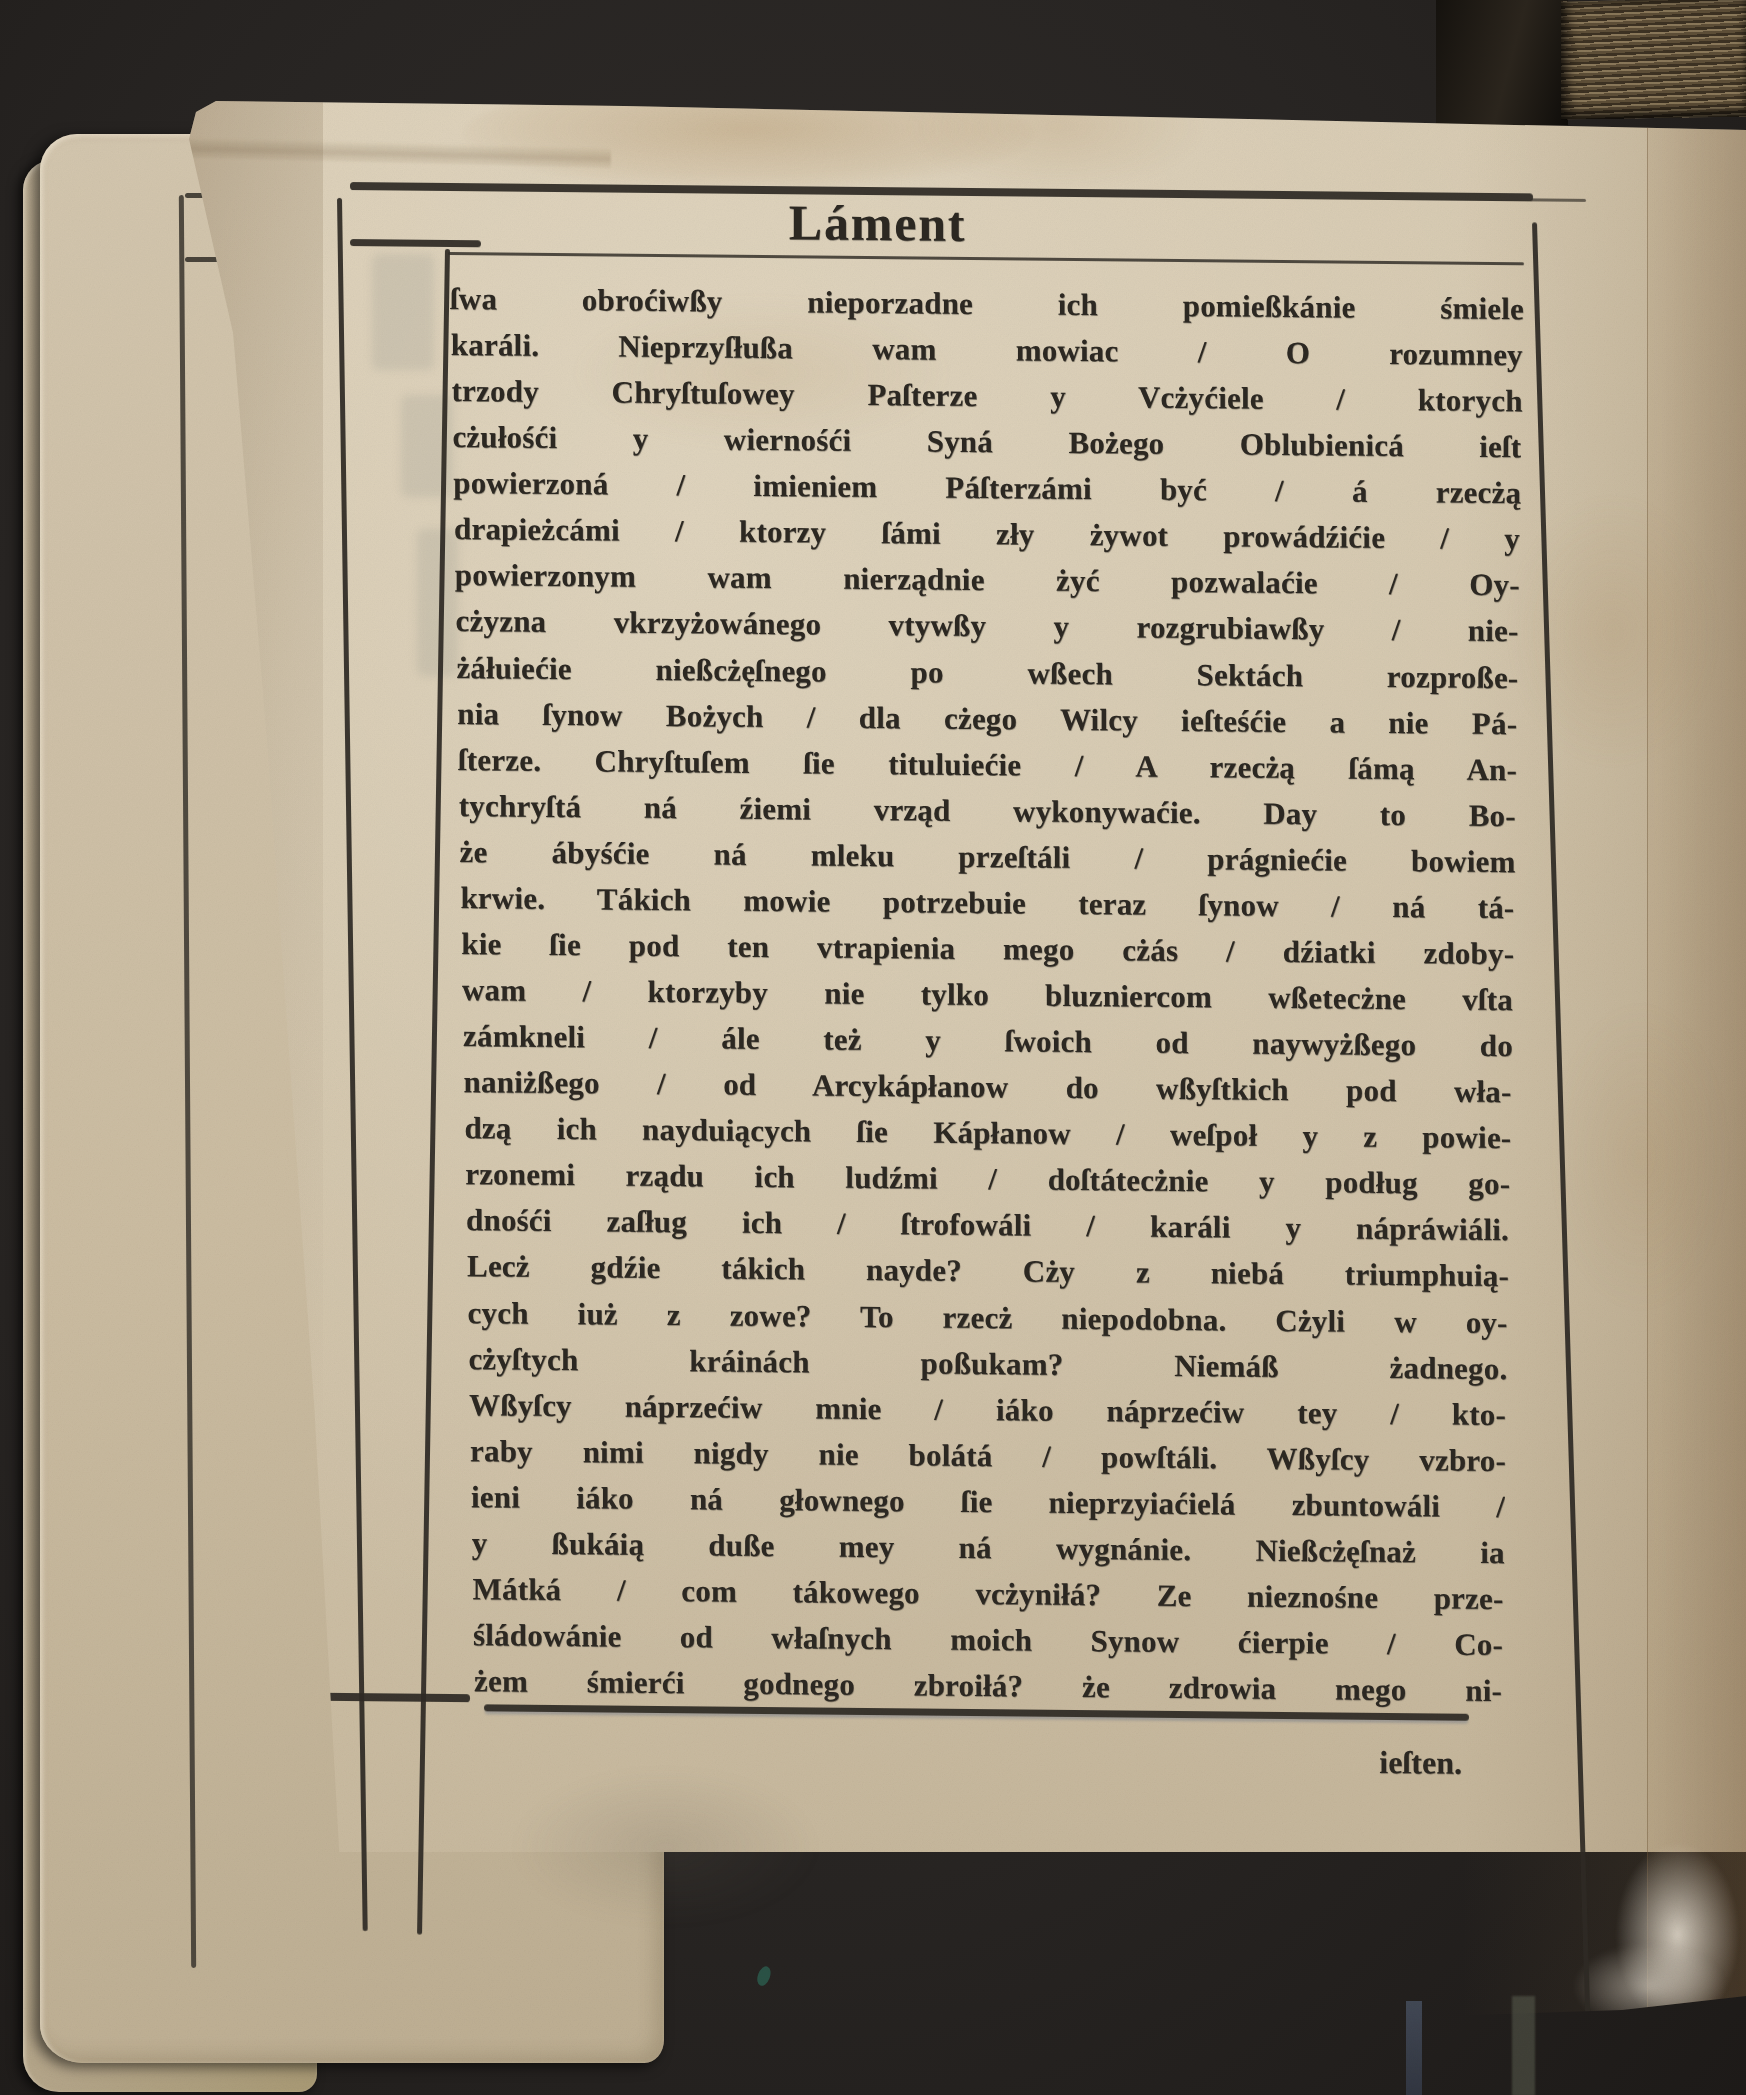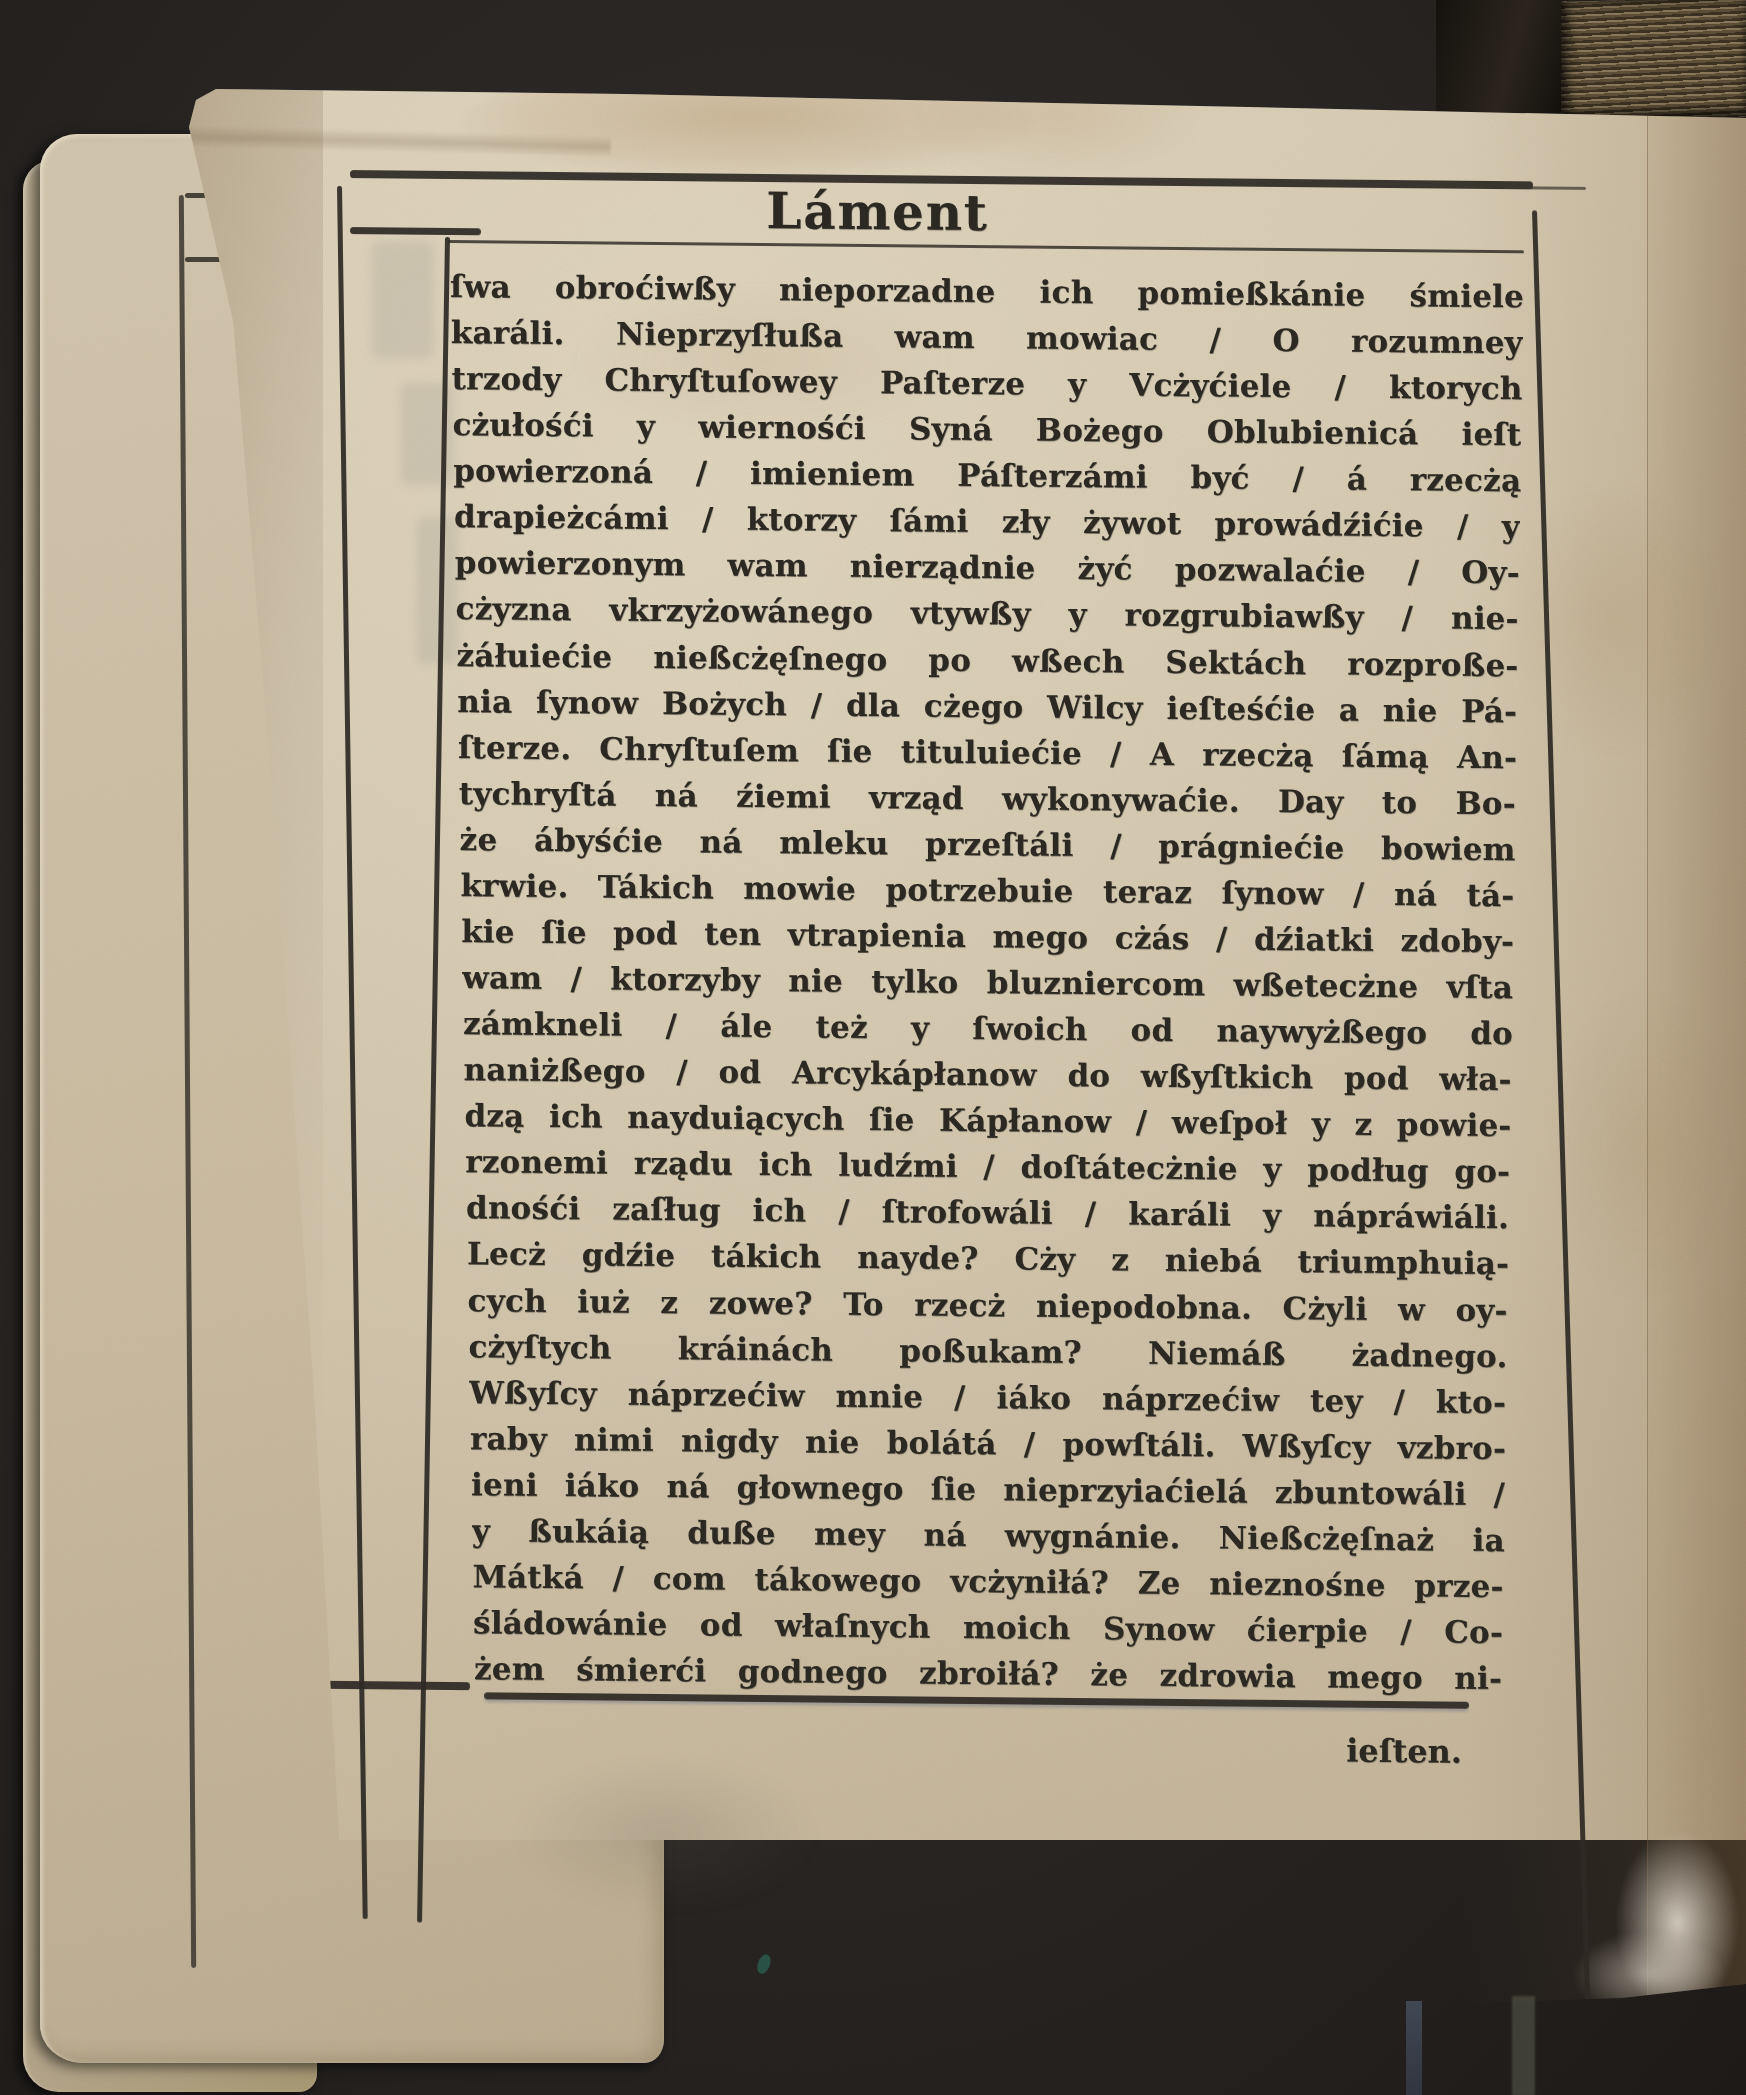--- a/index.html
+++ b/index.html
@@ -25,27 +25,27 @@
     background:linear-gradient(168deg,#d3c6ae 0%,#cbbca1 55%,#bdae92 100%);
     border-radius:37px 12.5px 19.6px 43px / 36px 12.5px 23px 39px;
     box-shadow:-5.3px 3.6px 12.5px rgba(0,0,0,.55), inset 2.7px 1.8px 5.3px rgba(255,248,230,.5), inset -9px -7.1px 18px rgba(80,60,35,.18);}
   .s2-rule{left:145px;top:61px;width:4.5px;height:1773px;background:#3e3931;opacity:.88;
     transform:rotate(-.4deg);border-radius:2.7px;}
   .s2-stub{left:145px;width:93px;height:5.3px;background:#3a352d;opacity:.9;border-radius:2.7px;}
   .s2-stub1{top:59px;}
   .s2-stub2{top:123px;}
 
   
-  .page{left:0;top:0;width:1747px;height:1840px;
+  .page{left:0;top:12px;width:1747px;height:1840px;
     clip-path:polygon(189px 127px,196px 100px,216px 89px,624px 94px,1248px 107px,1747px 118px,
       1747px 1984px,1622px 1998px,1354px 2007px,1025px 2016px,624px 2030px,481px 2034px,405px 2025px,
       364px 2001px,344px 1925px,314px 1390px,267px 731px,233px 321px);
     background:
       radial-gradient(ellipse at 40% 28%, rgba(255,250,235,.22), transparent 62%),
-      linear-gradient(168deg,#dacdb5 4%,#d5c8af 35%,#cfc1a7 66%,#c6b79c 93%);}
+      linear-gradient(168deg,#dacdb5 4%,#d5c8af 35%,#cfc1a7 66%,#c6b79c 93%); font-family: Liberation Serif, serif;}
   .edge-shade{left:189px;top:86px;width:134px;height:1952px;
     background:linear-gradient(100deg,rgba(110,86,56,.30),rgba(110,86,56,.12) 42%,transparent 78%);}
   .crease{left:183px;top:130px;width:428px;height:21.4px;
     background:linear-gradient(to bottom,rgba(100,78,50,0),rgba(100,78,50,.22) 55%,rgba(120,95,65,.05));
     transform:rotate(1.4deg);filter:blur(1.3px);}
   .gutter{left:1461px;top:112px;width:285px;height:1894px;
     background:linear-gradient(to right,transparent,rgba(120,95,60,.16) 70%,rgba(100,75,45,.30));}
   .right-strip{left:1647px;top:112px;width:100px;height:1894px;
     background:linear-gradient(to right,rgba(150,120,80,.12),rgba(130,100,65,.22));
     border-left:0.9px solid rgba(110,85,55,.35);}

